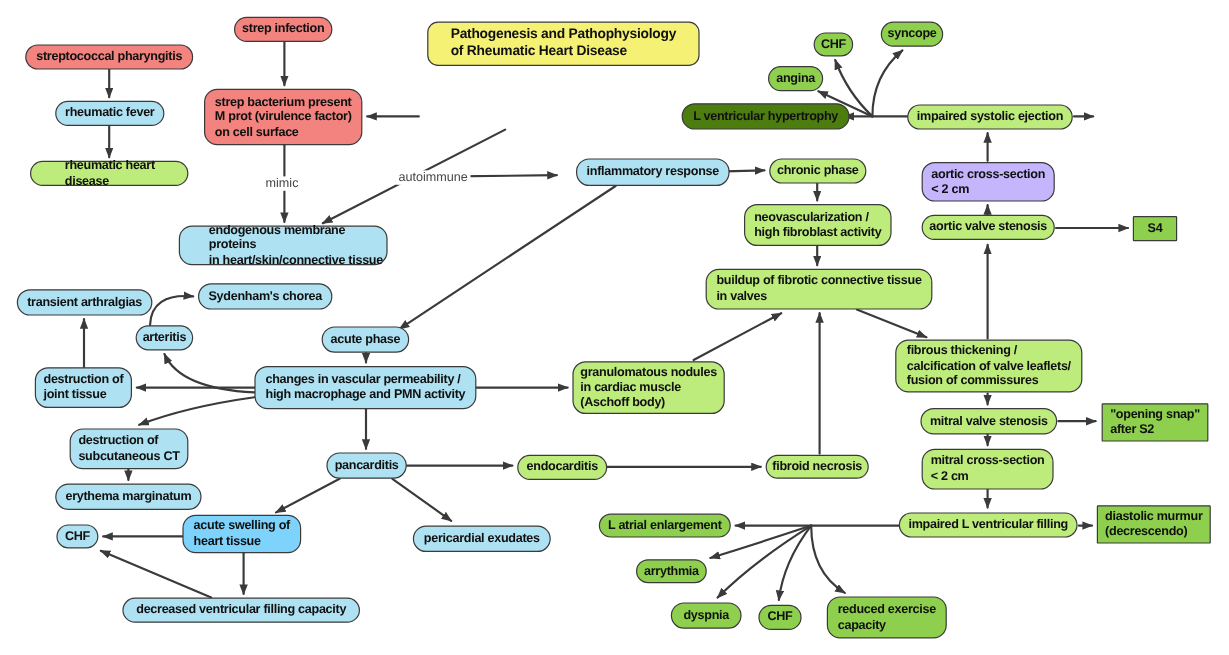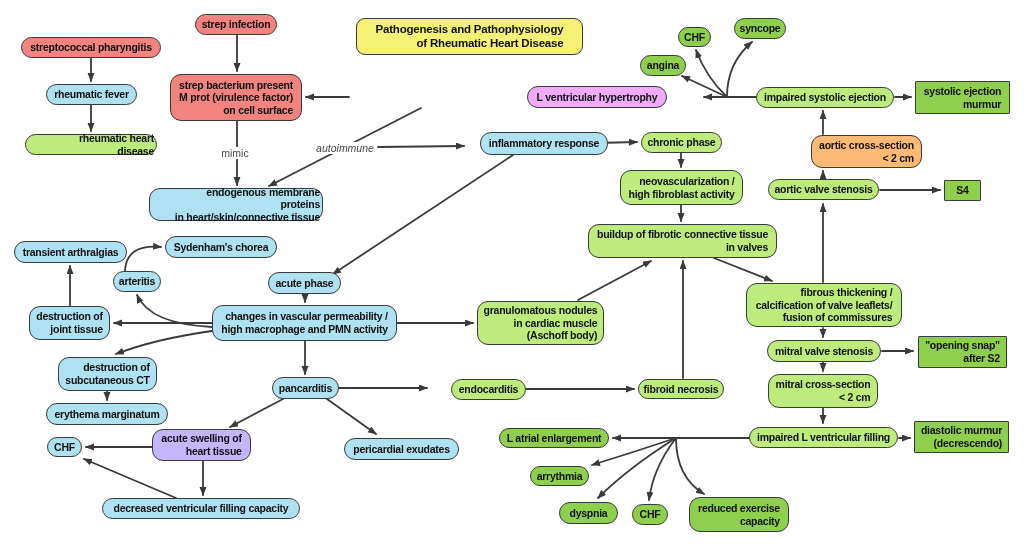--- a/index.html
+++ b/index.html
@@ -16,21 +16,21 @@
     position: absolute;
     left: 0; top: 0;
     z-index: 1;
   }
   .node {
     position: absolute;
     z-index: 2;
     display: flex;
     align-items: center;
     justify-content: center;
-    text-align: right;
+    text-align: left;
     font-weight: bold;
     font-size: 10.5px;
     line-height: 1.2;
     letter-spacing: -0.25px;
     color: #101010;
     border: 1.7px solid #3a3a3a;
     border-radius: 11px;
     white-space: pre-line;
     padding: 1px 2px;
   }
@@ -101,21 +101,21 @@
       <path d="M823,362 L823,371" fill="none" stroke="#3a3a3a" stroke-width="1.8" stroke-linecap="round" marker-end="url(#arrow)"></path>
       <path d="M823,408 L823,423" fill="none" stroke="#3a3a3a" stroke-width="1.8" stroke-linecap="round" marker-end="url(#arrow)"></path>
       <path d="M899,438 L910,438" fill="none" stroke="#3a3a3a" stroke-width="1.8" stroke-linecap="round" marker-end="url(#arrow)"></path>
       <path d="M749,438 L613,438" fill="none" stroke="#3a3a3a" stroke-width="1.8" stroke-linecap="round" marker-end="url(#arrow)"></path>
       <path d="M676,438 Q634,452 592,465" fill="none" stroke="#3a3a3a" stroke-width="1.8" stroke-linecap="round" marker-end="url(#arrow)"></path>
       <path d="M676,438 Q628,468 598,498" fill="none" stroke="#3a3a3a" stroke-width="1.8" stroke-linecap="round" marker-end="url(#arrow)"></path>
       <path d="M676,438 Q653,468 649,500" fill="none" stroke="#3a3a3a" stroke-width="1.8" stroke-linecap="round" marker-end="url(#arrow)"></path>
       <path d="M676,438 Q676,477 704,494" fill="none" stroke="#3a3a3a" stroke-width="1.8" stroke-linecap="round" marker-end="url(#arrow)"></path>
     </svg>
 <div class="edge-label" style="left: 235px; top: 153px; color: rgb(71, 71, 71);">mimic</div>
-    <div class="edge-label" style="left: 345px; top: 148px; color: rgb(71, 71, 71); font-style: italic;">autoimmune</div>
+    <div class="edge-label" style="left: 361px; top: 148px; color: rgb(71, 71, 71);">autoimmune</div>
     <div class="node title" style="left: 356px; top: 18px; width: 227px; height: 37px; background-color: rgb(245, 241, 117); border-color: rgb(58, 58, 58);">Pathogenesis and Pathophysiology
 of Rheumatic Heart Disease</div>
     <div class="node red" style="left: 195px; top: 14px; width: 82px; height: 21px; background-color: rgb(242, 131, 126); border-color: rgb(58, 58, 58);">strep infection</div>
     <div class="node red" style="left: 21px; top: 37px; width: 140px; height: 21px; background-color: rgb(242, 131, 126); border-color: rgb(58, 58, 58);">streptococcal pharyngitis</div>
     <div class="node red" style="left: 170px; top: 74px; width: 132px; height: 47px; background-color: rgb(242, 131, 126); border-color: rgb(58, 58, 58);">strep bacterium present
 M prot (virulence factor)
 on cell surface</div>
     <div class="node blue" style="left: 46px; top: 84px; width: 91px; height: 21px; background-color: rgb(174, 225, 242); border-color: rgb(58, 58, 58);">rheumatic fever</div>
     <div class="node green" style="left: 25px; top: 134px; width: 132px; height: 21px; background-color: rgb(189, 236, 125); border-color: rgb(58, 58, 58); padding-left: 28px;">rheumatic heart disease</div>
     <div class="node blue" style="left: 149px; top: 188px; width: 174px; height: 33px; background-color: rgb(174, 225, 242); border-color: rgb(58, 58, 58); padding-left: 24px;">endogenous membrane proteins
@@ -134,35 +134,33 @@
 joint tissue</div>
     <div class="node blue" style="left: 212px; top: 305px; width: 185px; height: 36px; background-color: rgb(174, 225, 242); border-color: rgb(58, 58, 58);">changes in vascular permeability /
 high macrophage and PMN activity</div>
     <div class="node green" style="left: 477px; top: 301px; width: 127px; height: 44px; background-color: rgb(189, 236, 125); border-color: rgb(58, 58, 58);">granulomatous nodules
 in cardiac muscle
 (Aschoff body)</div>
     <div class="node blue" style="left: 58px; top: 357px; width: 99px; height: 34px; background-color: rgb(174, 225, 242); border-color: rgb(58, 58, 58);">destruction of
 subcutaneous CT</div>
     <div class="node blue" style="left: 46px; top: 403px; width: 122px; height: 22px; background-color: rgb(174, 225, 242); border-color: rgb(58, 58, 58);">erythema marginatum</div>
     <div class="node blue" style="left: 272px; top: 377px; width: 67px; height: 22px; background-color: rgb(174, 225, 242); border-color: rgb(58, 58, 58);">pancarditis</div>
-    <div class="node green" style="left: 431px; top: 379px; width: 75px; height: 21px; background-color: rgb(189, 236, 125); border-color: rgb(58, 58, 58); margin-left: 20px;">endocarditis</div>
+    <div class="node green" style="left: 431px; top: 379px; width: 75px; height: 21px; background-color: rgb(189, 236, 125); border-color: rgb(58, 58, 58);">endocarditis</div>
     <div class="node green" style="left: 638px; top: 379px; width: 86px; height: 20px; background-color: rgb(189, 236, 125); border-color: rgb(58, 58, 58);">fibroid necrosis</div>
     <div class="node blue" style="left: 47px; top: 437px; width: 35px; height: 20px; background-color: rgb(174, 225, 242); border-color: rgb(58, 58, 58);">CHF</div>
-    <div class="node blue" style="left: 152px; top: 429px; width: 99px; height: 32px; background-color: #c4b5fd; border-color: rgb(58, 58, 58);">acute swelling of
+    <div class="node blue" style="left: 152px; top: 429px; width: 99px; height: 32px; background-color: #7dd3fc; border-color: rgb(58, 58, 58);">acute swelling of
 heart tissue</div>
     <div class="node blue" style="left: 344px; top: 438px; width: 115px; height: 22px; background-color: rgb(174, 225, 242); border-color: rgb(58, 58, 58);">pericardial exudates</div>
     <div class="node blue" style="left: 102px; top: 498px; width: 198px; height: 21px; background-color: rgb(174, 225, 242); border-color: rgb(58, 58, 58);">decreased ventricular filling capacity</div>
     <div class="node green2" style="left: 678px; top: 27px; width: 33px; height: 20px; background-color: rgb(142, 208, 78); border-color: rgb(58, 58, 58);">CHF</div>
     <div class="node green2" style="left: 734px; top: 18px; width: 52px; height: 21px; background-color: rgb(142, 208, 78); border-color: rgb(58, 58, 58);">syncope</div>
     <div class="node green2" style="left: 640px; top: 55px; width: 46px; height: 21px; background-color: rgb(142, 208, 78); border-color: rgb(58, 58, 58);">angina</div>
-    <div class="node green2" style="left: 527px; top: 86px; width: 140px; height: 22px; background-color: #f0abfc; border-color: rgb(58, 58, 58);">L ventricular hypertrophy</div>
+    <div class="node green2" style="left: 568px; top: 86px; width: 140px; height: 22px; background-color: #4d7c0f; border-color: rgb(58, 58, 58);">L ventricular hypertrophy</div>
     <div class="node green" style="left: 756px; top: 87px; width: 138px; height: 21px; background-color: rgb(189, 236, 125); border-color: rgb(58, 58, 58);">impaired systolic ejection</div>
-    <div class="node sign" style="left: 915px; top: 81px; width: 95px; height: 33px; background-color: rgb(142, 208, 78); border-color: rgb(58, 58, 58);">systolic ejection
-murmur</div>
-    <div class="node green" style="left: 768px; top: 135px; width: 111px; height: 33px; background-color: #fdba74; border-color: rgb(58, 58, 58); margin-left: 43px;">aortic cross-section
+    <div class="node green" style="left: 768px; top: 135px; width: 111px; height: 33px; background-color: #c4b5fd; border-color: rgb(58, 58, 58);">aortic cross-section
 &lt; 2 cm</div>
     <div class="node green" style="left: 768px; top: 179px; width: 111px; height: 21px; background-color: rgb(189, 236, 125); border-color: rgb(58, 58, 58);">aortic valve stenosis</div>
     <div class="node sign" style="left: 944px; top: 180px; width: 37px; height: 21px; background-color: rgb(142, 208, 78); border-color: rgb(58, 58, 58);">S4</div>
     <div class="node green" style="left: 746px; top: 283px; width: 156px; height: 44px; background-color: rgb(189, 236, 125); border-color: rgb(58, 58, 58);">fibrous thickening /
 calcification of valve leaflets/
 fusion of commissures</div>
     <div class="node green" style="left: 767px; top: 340px; width: 114px; height: 22px; background-color: rgb(189, 236, 125); border-color: rgb(58, 58, 58);">mitral valve stenosis</div>
     <div class="node sign" style="left: 918px; top: 336px; width: 89px; height: 32px; background-color: rgb(142, 208, 78); border-color: rgb(58, 58, 58);">"opening snap"
 after S2</div>
     <div class="node green" style="left: 768px; top: 374px; width: 110px; height: 34px; background-color: rgb(189, 236, 125); border-color: rgb(58, 58, 58);">mitral cross-section

